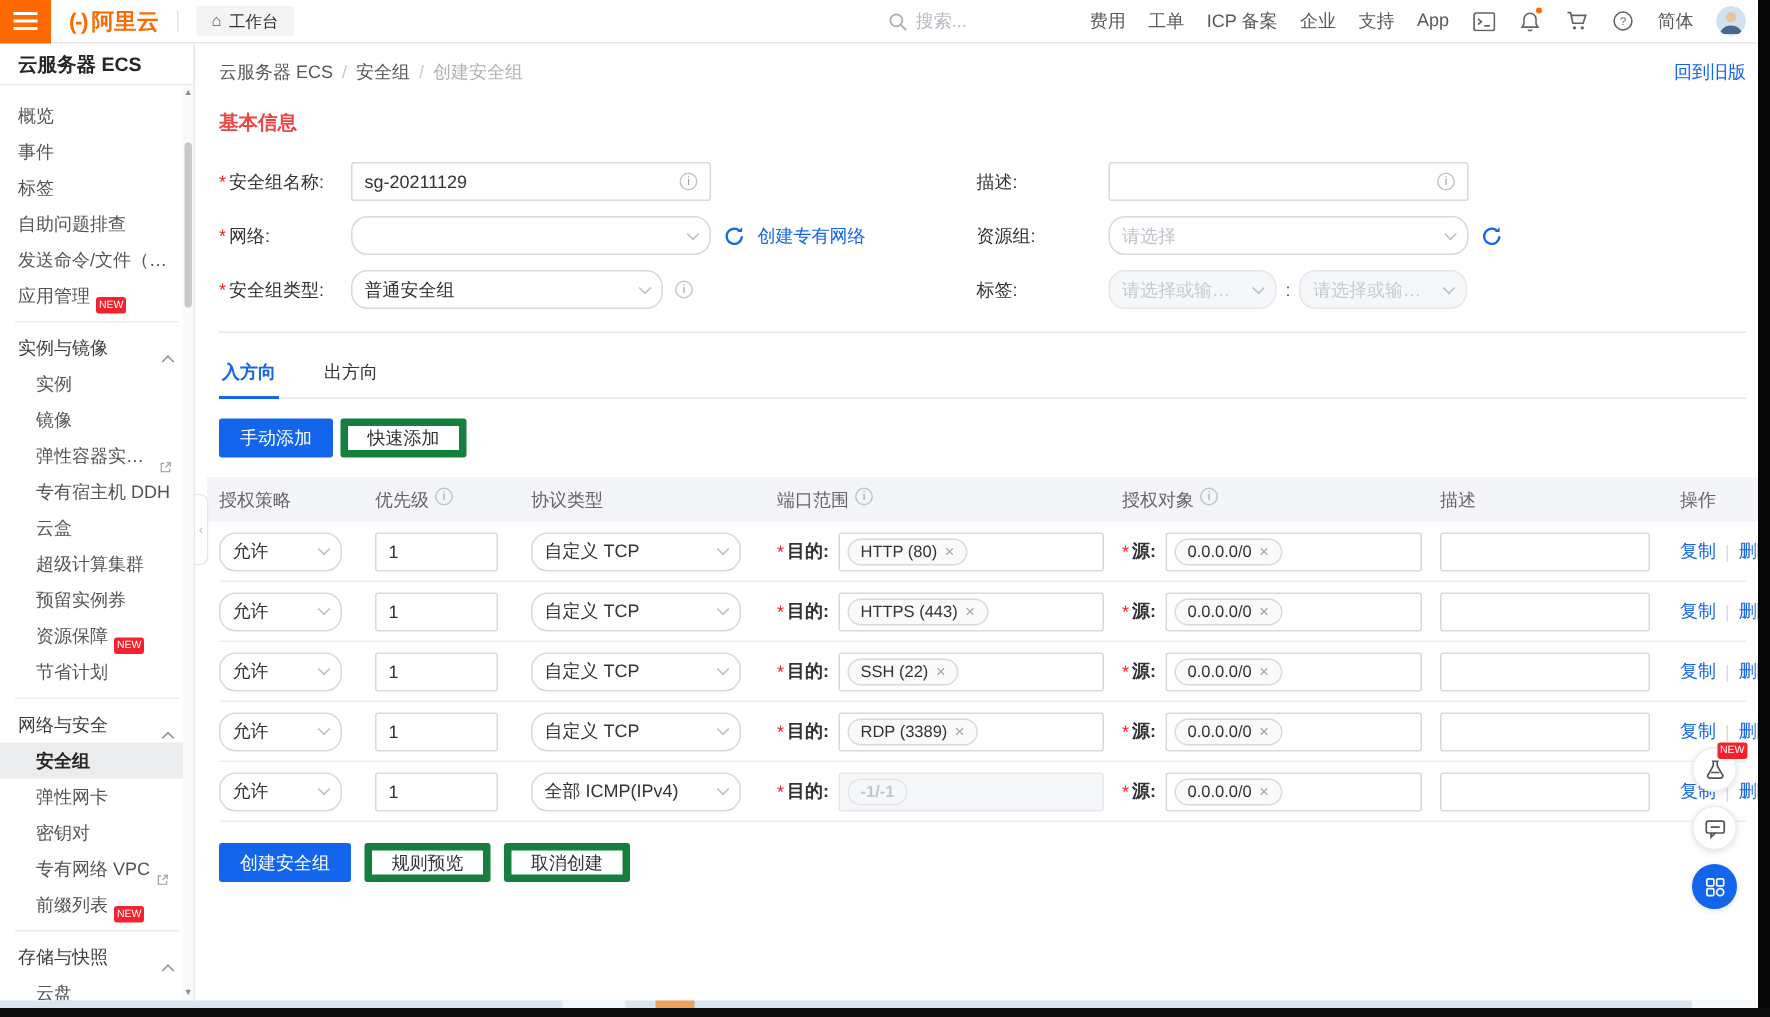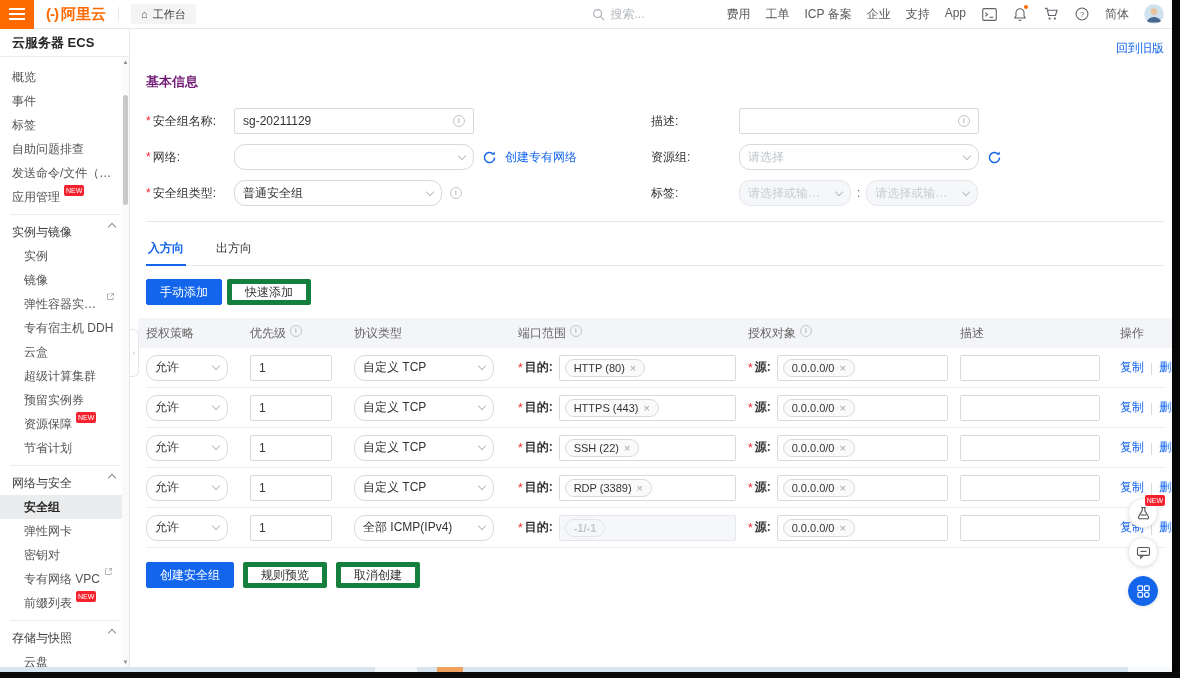--- a/index.html
+++ b/index.html
@@ -24,21 +24,21 @@
   .lang { color:#595959; cursor:pointer; }
   .avatar { width:20px; height:20px; border-radius:50%; overflow:hidden; cursor:pointer; flex:none; }
 
   
   .app { display:flex; height:638px; position:relative; }
 
   
   .sidebar { width:130px; border-right:1px solid #e6e6e6; background:#fff; position:relative; flex:none; overflow:hidden; }
   .sidebar-title { height:28px; line-height:28px; padding-left:12px; font-size:13px; font-weight:600; color:#262626; border-bottom:1px solid #ececec; }
   .sidebar-menu { padding-top:8px; height:610px; overflow:hidden; }
-  .sb-item, .sb-section { height:24px; line-height:24px; padding:0 14px 0 12px; color:#545454; cursor:pointer; display:flex; align-items:flex-start; white-space:nowrap; }
+  .sb-item, .sb-section { height:24px; line-height:24px; padding:0 14px 0 12px; color:#545454; cursor:pointer; display:flex; align-items:flex-end; white-space:nowrap; }
   .sb-item.indent { padding-left:24px; }
   .sb-item.selected { background:#ebeced; color:#262626; font-weight:600; }
   .sb-label { overflow:hidden; text-overflow:ellipsis; }
   .sb-section { color:#3d3d3d; }
   .sb-section .sb-caret { margin-left:auto; width:6px; height:6px; border-right:1px solid #8c8c8c; border-bottom:1px solid #8c8c8c; transform:rotate(-135deg); margin-top:4px; }
   .sb-div { height:1px; background:#ececec; margin:5px 10px; }
   .sb-badge { background:#f5222d; color:#fff; font-size:7px; line-height:9px; padding:1px 2px; border-radius:2px; margin-left:4px; flex:none; }
   .ext { margin-left:4px; flex:none; }
   .sb-scrollbar { position:absolute; right:0; top:28px; bottom:0; width:7px; background:#fafafa; }
   .sb-scroll-thumb { position:absolute; top:38px; left:1px; width:5px; height:110px; background:#c9c9c9; border-radius:3px; }
@@ -46,21 +46,21 @@
   .collapse-handle { position:absolute; left:130px; top:300px; width:9px; height:48px; background:#fff; border:1px solid #e6e6e6; border-left:none; border-radius:0 6px 6px 0; display:flex; align-items:center; justify-content:center; color:#bfbfbf; font-size:9px; cursor:pointer; z-index:4; }
 
   
   .main { flex:1; background:#fff; overflow:hidden; }
   .crumb-row { display:flex; align-items:center; padding:11px 16px 4px; }
   .bc-item { color:#595959; cursor:pointer; }
   .bc-item.current { color:#b3b3b3; cursor:default; }
   .bc-sep { color:#c9c9c9; margin:0 6px; }
   .back-link { margin-left:auto; color:#1366EC; cursor:pointer; text-decoration:none; }
   .content { padding:4px 16px 0; }
-  .sec-title { font-size:13px; font-weight:600; color:#701a75; margin:8px 0 12px; }
+  .sec-title { font-size:13px; font-weight:600; color:#ef4444; margin:8px 0 12px; }
 
   
   .form { display:flex; }
   .form-col.left { width:505px; flex:none; }
   .form-col.right { flex:1; }
   .f-row { display:flex; align-items:center; height:36px; }
   .f-label { width:88px; flex:none; color:#333; }
   .req { color:#f5222d; margin-right:2px; }
   .ctl { height:26px; border:1px solid #d9d9d9; border-radius:2px; background:#fff; display:flex; align-items:center; padding:0 8px; font-size:12px; color:#333; }
   .ctl input { border:none; outline:none; flex:1; font:inherit; color:#333; min-width:0; background:transparent; }
@@ -290,20 +290,21 @@
     <div class="sb-scrollbar">
       <span class="sb-arrow" style="top:2px;">▲</span>
       <div class="sb-scroll-thumb"></div>
       <span class="sb-arrow" style="bottom:2px;">▼</span>
     </div>
   </aside>
   <div class="collapse-handle">‹</div>
 
   <main class="main">
     <div class="crumb-row">
+      <div id="breadcrumb"><span class="bc-item">云服务器 ECS</span><span class="bc-sep">/</span><span class="bc-item">安全组</span><span class="bc-sep">/</span><span class="bc-item current">创建安全组</span></div>
       <a class="back-link">回到旧版</a>
     </div>
 
     <div class="content">
       <div class="sec-title">基本信息</div>
 
       <div class="form">
         <div class="form-col left">
           <div class="f-row">
             <div class="f-label"><span class="req">*</span><span>安全组名称:</span></div>

